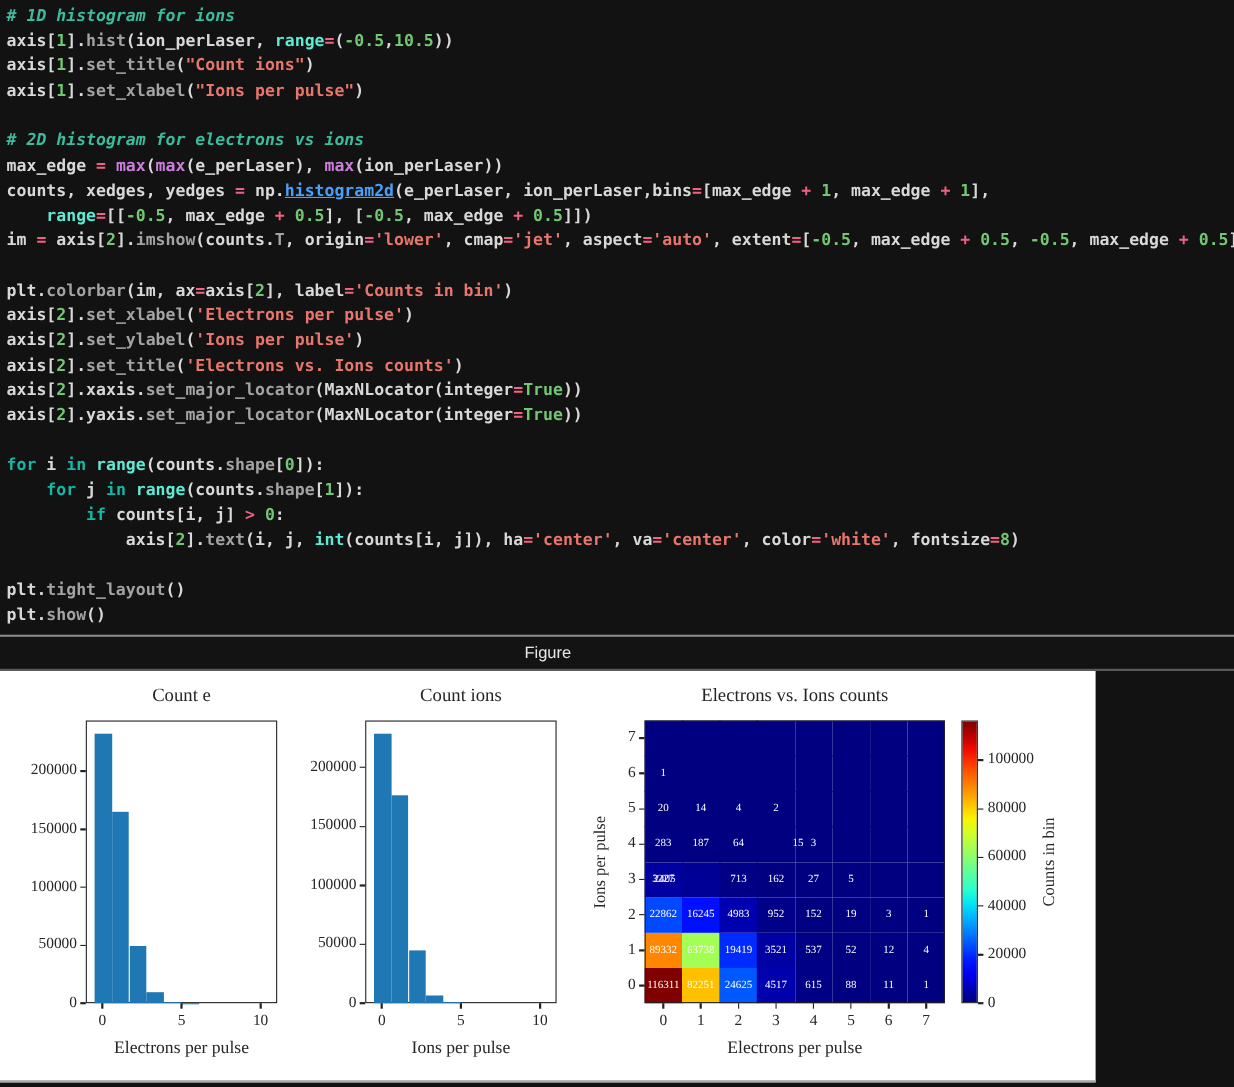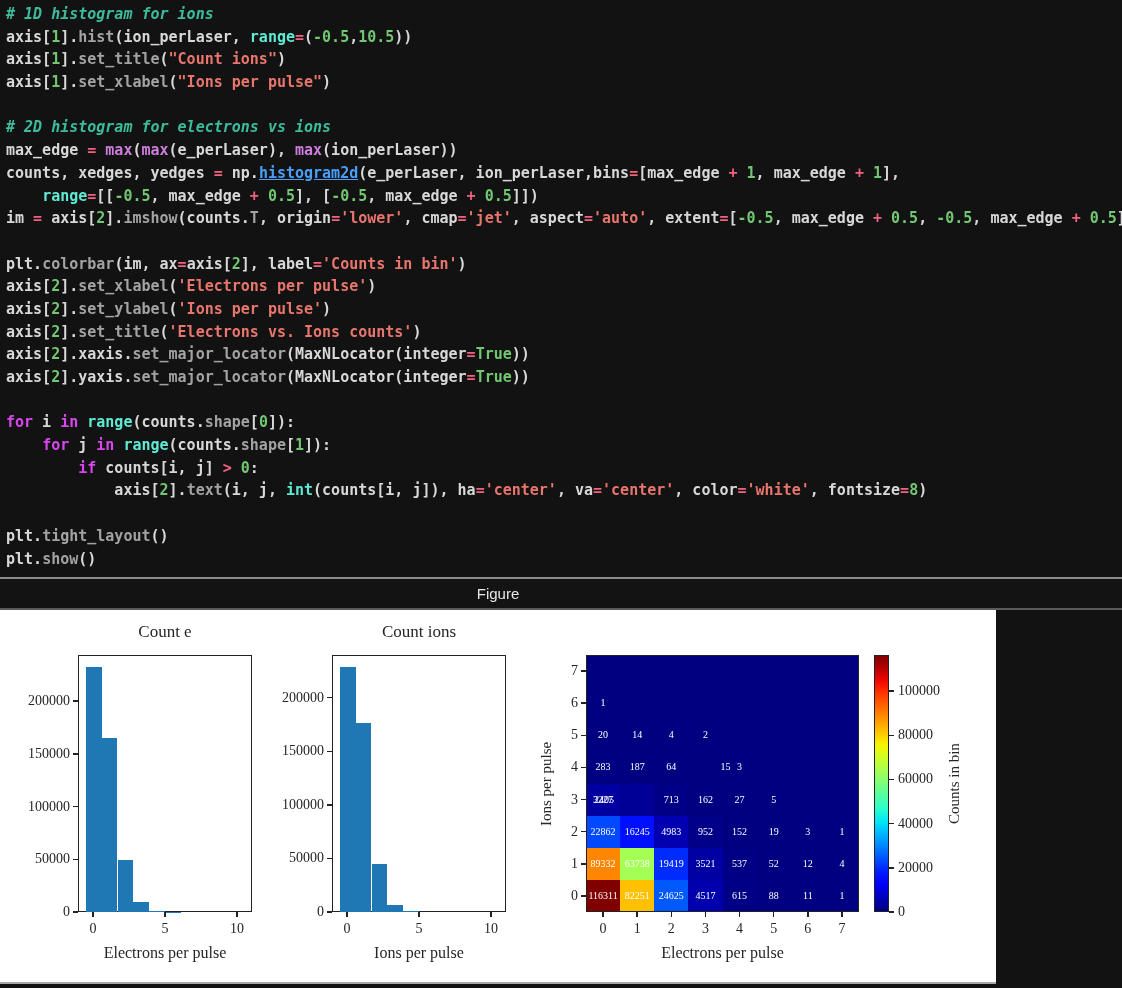--- a/index.html
+++ b/index.html
@@ -11,21 +11,21 @@
     padding:3px 0 0 6px;background:#121212;
     font-family:"DejaVu Sans Mono","Liberation Mono",monospace;
     font-size:15px;line-height:22.7px;font-weight:600;white-space:pre;
   }
   .code-line{height:22.7px;}
   .tk-c{color:#3cbc9c;font-style:italic;}
   .tk-p{color:#d8d8d8;}
   .tk-f{color:#a3a3a3;}
   .tk-fu{color:#4aa0f8;text-decoration:underline;}
   .tk-n{color:#72c872;}
-  .tk-k{color:#d946ef;font-weight:700;}
+  .tk-k{color:#14b8a6;font-weight:700;}
   .tk-b{color:#5eead4;}
   .tk-m{color:#cd7edd;}
   .tk-o{color:#f06280;}
   .tk-s{color:#e8766d;}
 
   
   .sep1{position:absolute;top:577px;left:0;width:1122px;height:2px;background:#8a8a8a;}
   .titlebar{position:absolute;top:579px;left:0;width:1122px;height:29px;background:#131313;}
   .titlebar .ttl{
     position:absolute;left:0;top:0;width:996px;height:25px;line-height:29px;text-align:center;
@@ -106,20 +106,21 @@
     <div class="tick-label" style="left: 247px; top: 132.3px; width: 77px; text-align: right;">150000</div>
     <div class="tickmark" style="left: 327px; top: 86.9px; width: 5px; height: 1.5px;"></div>
     <div class="tick-label" style="left: 247px; top: 78.7px; width: 77px; text-align: right;">200000</div>
     <div class="tickmark" style="left: 346.3px; top: 302px; width: 1.5px; height: 5px;"></div>
     <div class="tick-label" style="left: 327.1px; top: 310px; width: 40px; text-align: center;">0</div>
     <div class="tickmark" style="left: 418.3px; top: 302px; width: 1.5px; height: 5px;"></div>
     <div class="tick-label" style="left: 399px; top: 310px; width: 40px; text-align: center;">5</div>
     <div class="tickmark" style="left: 490.2px; top: 302px; width: 1.5px; height: 5px;"></div>
     <div class="tick-label" style="left: 470.9px; top: 310px; width: 40px; text-align: center;">10</div>
     <div class="axis-label" style="left: 309px; top: 334px; width: 220px;">Ions per pulse</div>
+    <div class="fig-title" style="left: 582.5px; top: 12px; width: 280px;">Electrons vs. Ions counts</div>
     <div style="left: 586px; top: 269.9px; width: 34.6px; height: 32.6px; background: rgb(128, 0, 0);"></div>
     <div style="left: 620.1px; top: 269.9px; width: 34.6px; height: 32.6px; background: rgb(255, 192, 0);"></div>
     <div style="left: 654.3px; top: 269.9px; width: 34.6px; height: 32.6px; background: rgb(0, 88, 255);"></div>
     <div style="left: 688.4px; top: 269.9px; width: 34.6px; height: 32.6px; background: rgb(0, 0, 173);"></div>
     <div style="left: 722.5px; top: 269.9px; width: 34.6px; height: 32.6px; background: rgb(0, 0, 134);"></div>
     <div style="left: 756.6px; top: 269.9px; width: 34.6px; height: 32.6px; background: rgb(0, 0, 128);"></div>
     <div style="left: 790.8px; top: 269.9px; width: 34.6px; height: 32.6px; background: rgb(0, 0, 128);"></div>
     <div style="left: 824.9px; top: 269.9px; width: 34.6px; height: 32.6px; background: rgb(0, 0, 128);"></div>
     <div style="left: 586px; top: 237.8px; width: 34.6px; height: 32.6px; background: rgb(255, 134, 0);"></div>
     <div style="left: 620.1px; top: 237.8px; width: 34.6px; height: 32.6px; background: rgb(163, 255, 84);"></div>

